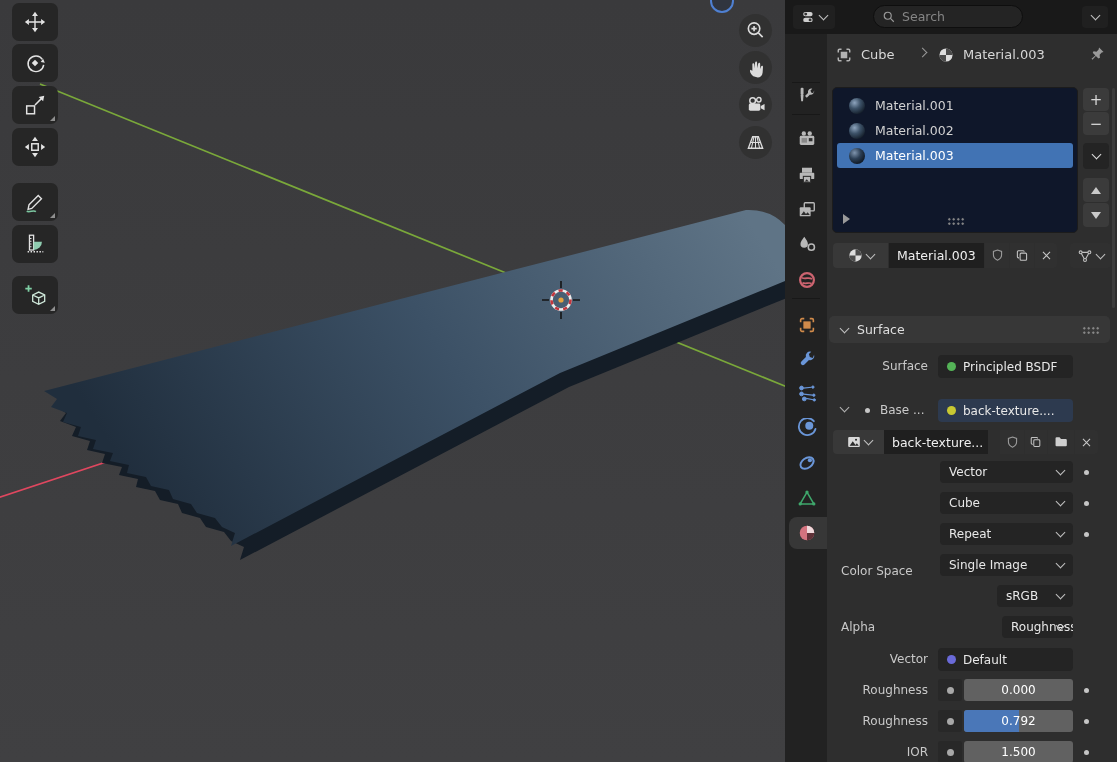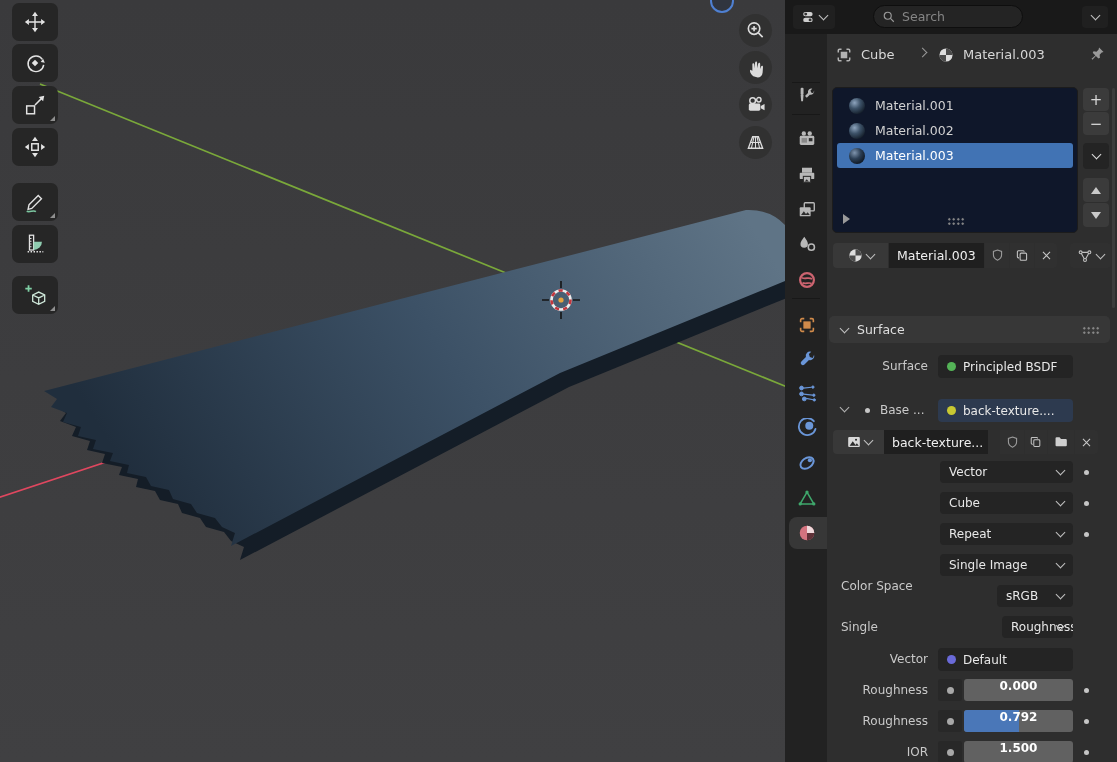--- a/index.html
+++ b/index.html
@@ -74,21 +74,21 @@
   .llabel { position:absolute; left:56px; width:130px; text-align:left; color:#c9c9c9; line-height:23px; }
   .wbtn  { position:absolute; height:23px; background:#242424; border-radius:4px; color:#e8e8e8;
            display:flex; align-items:center; padding-left:9px; gap:7px; white-space:nowrap; overflow:hidden; }
   .wbtn .chev { position:absolute; right:9px; }
   .dot { width:9px; height:9px; border-radius:50%; flex:none; }
   .deco { position:absolute; width:5px; height:5px; border-radius:50%; background:#c6c6c6; }
   .sockbtn { position:absolute; width:24px; height:22px; background:#282828; border-radius:3px;
            display:flex; align-items:center; justify-content:center; }
   .sockbtn .sdot { width:7px; height:7px; border-radius:50%; background:#a8a8a8; }
   .slider { position:absolute; height:22px; width:109px; background:#616161; border-radius:3px; overflow:hidden;
-           color:#ffffff; display:flex; align-items:flex-start; justify-content:center;font-weight:bold; }
+           color:#ffffff; display:flex; align-items:center; justify-content:center; }
   .slider .fill { position:absolute; left:0; top:0; bottom:0; background:#4a77b8; }
   .slider span { position:relative; }
   .scroll { position:absolute; left:327px; top:88px; width:3px; height:220px; background:#3d3d3d; border-radius:2px; }
 </style>
 </head>
 <body>
 
 <div id="app">
 
   <div class="viewport">
@@ -477,26 +477,26 @@
     <div class="wbtn" style="left:155px;top:523px;width:133px;height:22px">
       <span>Repeat</span>
       <span class="chev"></span>
     </div>
     <span class="deco" style="left:299px;top:532px"></span>
     <div class="wbtn" style="left:155px;top:554px;width:133px;height:22px">
       <span>Single Image</span>
       <span class="chev"></span>
     </div>
 
-    <span class="llabel" style="top:575px">Color Space</span>
+    <span class="llabel" style="top:560px">Color Space</span>
     <div class="wbtn" style="left:212px;top:585px;width:76px;height:22px">
       <span>sRGB</span>
       <span class="chev"></span>
     </div>
-    <span class="llabel" style="top:616px">Single</span>
+    <span class="llabel" style="top:616px">Alpha</span>
     <div class="wbtn" style="left:217px;top:616px;width:71px;height:22px">
       <span>Roughness</span>
       <span class="chev"></span>
     </div>
 
     <span class="rlabel" style="top:648px">Vector</span>
     <div class="wbtn" style="left:153px;top:648px;width:135px">
       <span class="dot" style="background:#6a6ad8"></span>
       <span>Default</span>
     </div>

